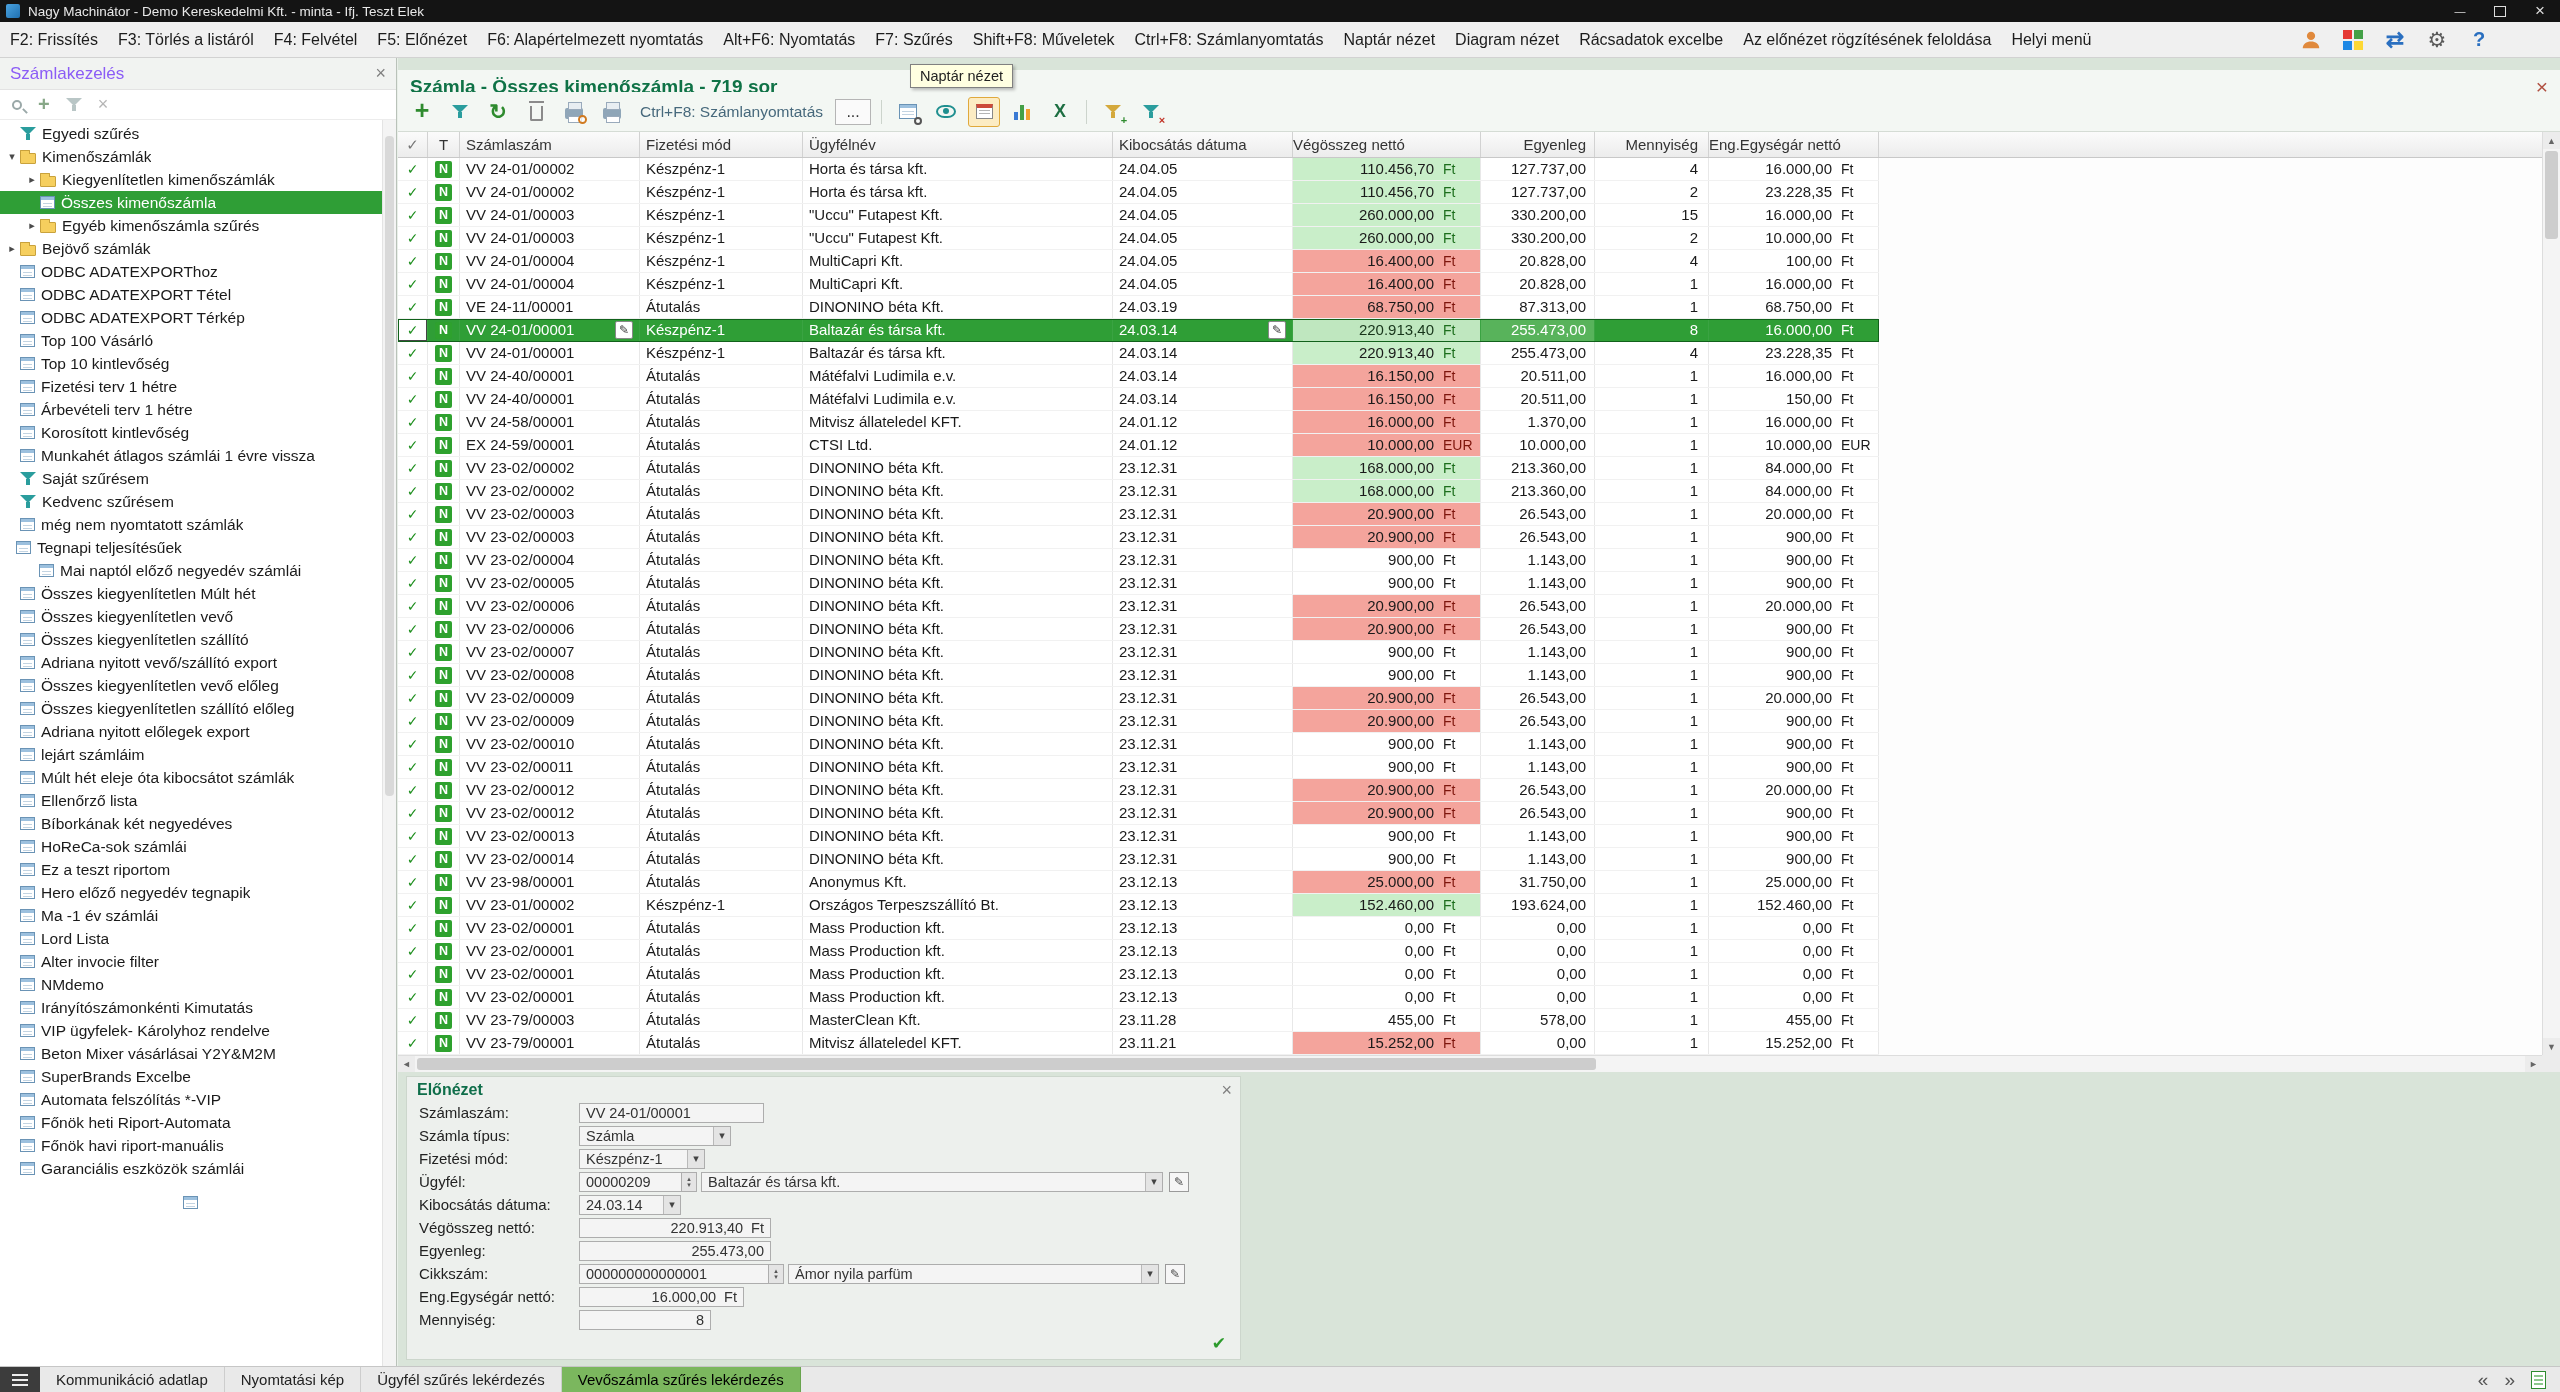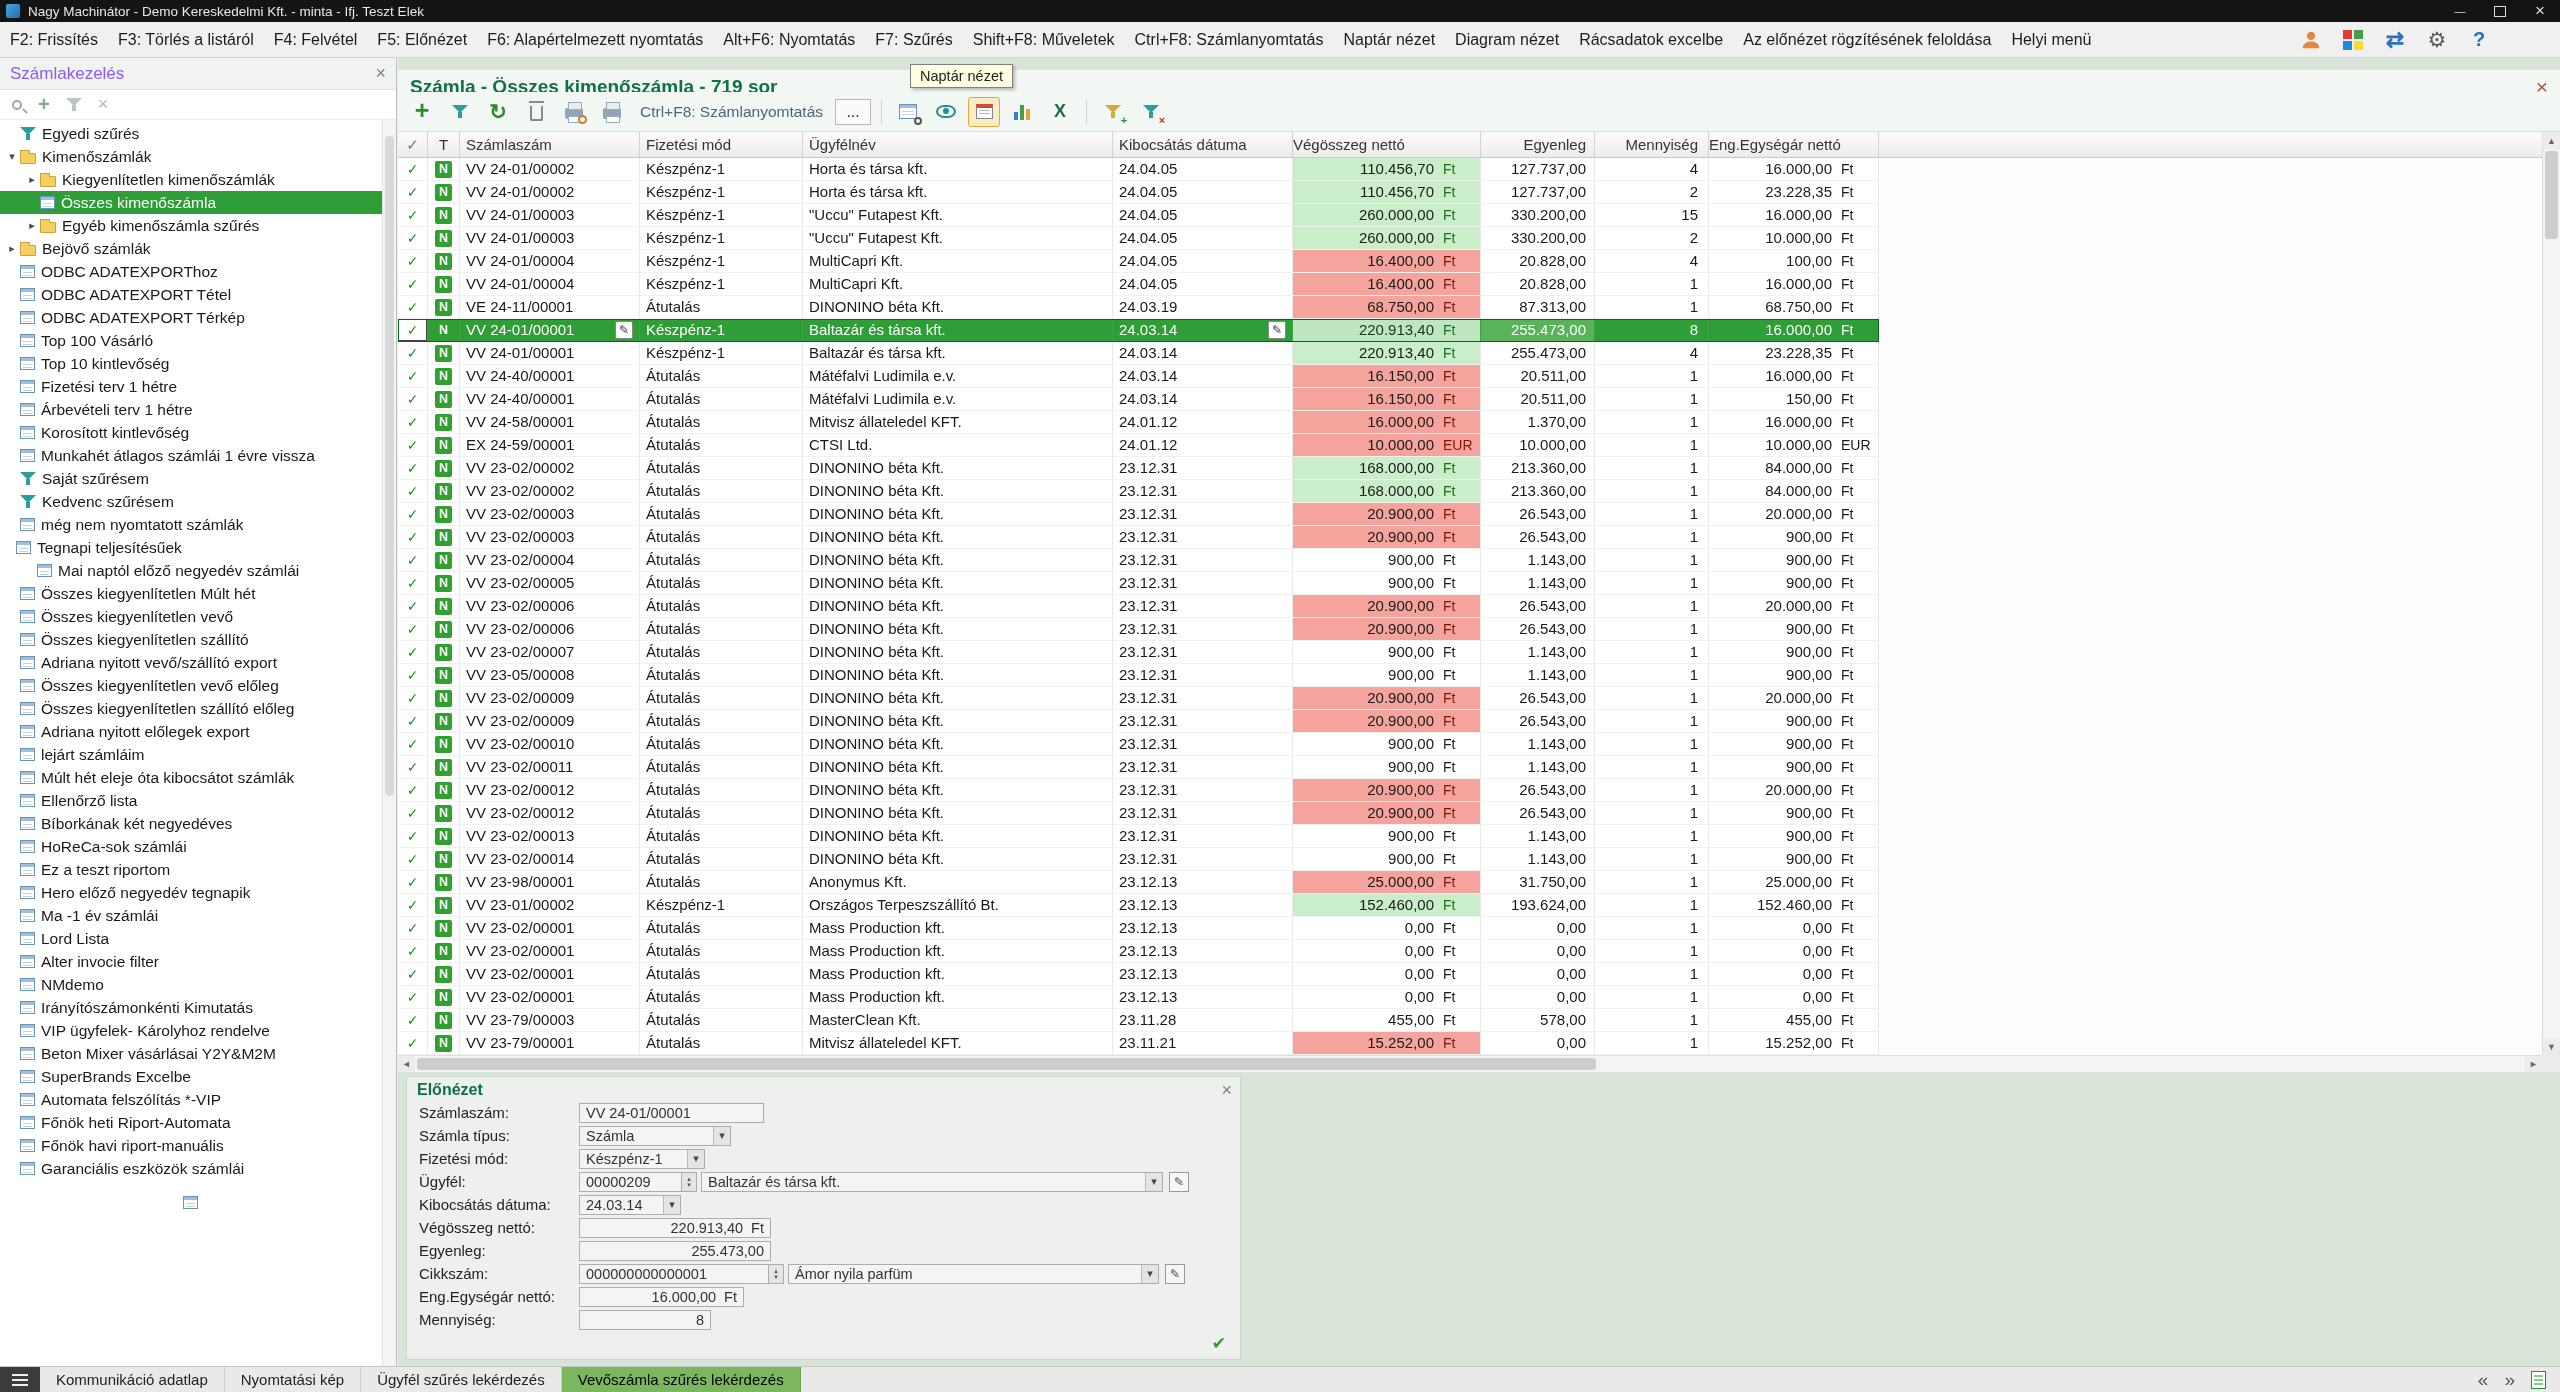--- a/index.html
+++ b/index.html
@@ -334,21 +334,21 @@
       <div class="tree-row" style="padding-left: 4px;">
         <span class="exp"></span>
         <span class="tico report-ico"></span>
         <span class="tlabel">még nem nyomtatott számlák</span>
       </div>
       <div class="tree-row" style="padding-left: 0;">
         <span class="exp"></span>
         <span class="tico report-ico"></span>
         <span class="tlabel">Tegnapi teljesítésűek</span>
       </div>
-      <div class="tree-row" style="padding-left: 21px;">
+      <div class="tree-row" style="padding-left: 6px; margin-left: 17px;">
         <span class="exp"></span>
         <span class="tico report-ico"></span>
         <span class="tlabel">Mai naptól előző negyedév számlái</span>
       </div>
       <div class="tree-row" style="padding-left: 4px;">
         <span class="exp"></span>
         <span class="tico report-ico"></span>
         <span class="tlabel">Összes kiegyenlítetlen Múlt hét</span>
       </div>
       <div class="tree-row" style="padding-left: 4px;">
@@ -1047,21 +1047,21 @@
             <span class="cur">Ft</span>
           </div>
         </div>
         <div class="tr">
           <div class="td c0">
             <span class="rowcheck">✓</span>
           </div>
           <div class="td c1">
             <span class="nbadge">N</span>
           </div>
-          <div class="td c2">VV 23-05/00008</div>
+          <div class="td c2">VV 23-02/00008</div>
           <div class="td c3">Átutalás</div>
           <div class="td c4">DINONINO béta Kft.</div>
           <div class="td c5">23.12.31</div>
           <div class="td c6">
             <span class="num">900,00</span>
             <span class="cur">Ft</span>
           </div>
           <div class="td c7">1.143,00</div>
           <div class="td c8">1</div>
           <div class="td c9">

